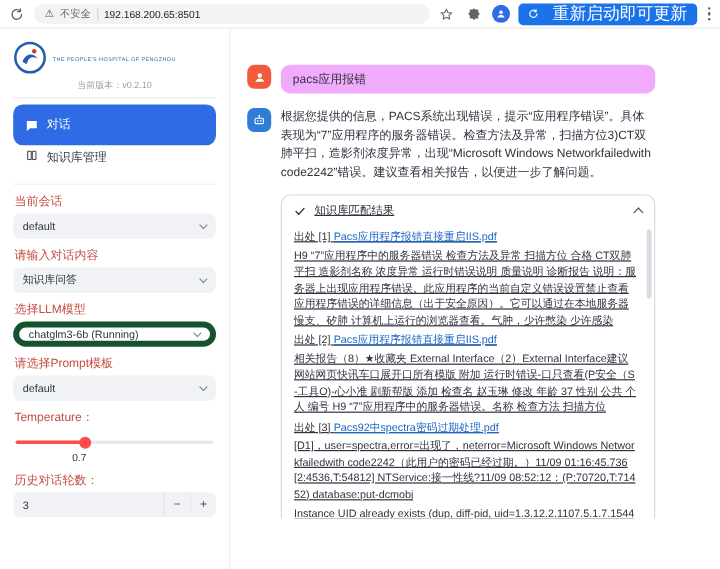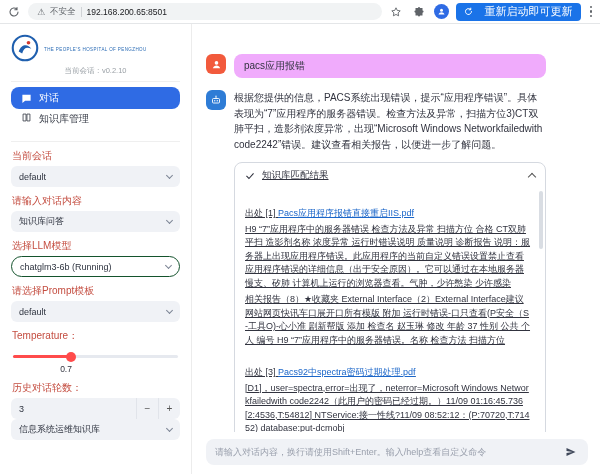--- a/index.html
+++ b/index.html
@@ -12,38 +12,38 @@
   .ic { display:block; }
   .chrome-btn { width:16px; height:16px; color:#5f6368; display:flex; align-items:center; justify-content:center; cursor:pointer; flex:none; }
   .addr { flex:1; max-width:398px; height:17px; background:#f1f3f4; border-radius:9px; display:flex; align-items:center; padding:0 9px; gap:5px; font-size:8.5px; color:#5f6368; }
   .addr .warn { font-size:9px; color:#5f6368; }
   .addr .sep { width:1px; height:10px; background:#d0d3d6; }
   .addr .url { color:#202124; }
   .chrome-right { margin-left:auto; display:flex; align-items:center; gap:7px; }
   .avatar-chrome { width:15px; height:15px; border-radius:50%; background:#2f6be4; color:#fff; display:flex; align-items:center; justify-content:center; flex:none; }
   .dots { display:flex; flex-direction:column; gap:2px; padding:2px; cursor:pointer; }
   .dots i { width:2.5px; height:2.5px; border-radius:50%; background:#5f6368; }
-  .update-btn { height:18px; background:#1a73e8; color:#fff; border:none; border-radius:4px; font-size:11px; display:flex; align-items:center; gap:12px; padding:0 8px; cursor:pointer; font-family:inherit; flex:none; }
+  .update-btn { height:18px; background:#1a73e8; color:#fff; border:none; border-radius:4px; font-size:14px; display:flex; align-items:center; gap:12px; padding:0 8px; cursor:pointer; font-family:inherit; flex:none; }
 
   
   .app { display:flex; height:450px; }
   .sidebar { width:192px; flex:none; background:#fff; border-right:1px solid #ececec; padding:8px 11px 0; overflow:hidden; position:relative; }
   .main { flex:1; position:relative; background:#fff; }
 
   
   .logo-row { display:flex; align-items:center; gap:5px; margin-top:2px; }
   .logo-name { color:#1f5fae; font-weight:bold; font-size:13px; letter-spacing:1px; white-space:nowrap; }
   .logo-en { color:#2a6bb5; font-size:4.5px; letter-spacing:.4px; margin-top:2px; white-space:nowrap; }
   .version { font-size:7.5px; color:#9aa0a6; text-align:center; margin:4px 0 5px; }
   .hr { border-top:1px solid #efefef; margin:5px 0; }
-  .nav-dialog { width:100%; height:22px; background:#2f6be4; color:#fff; border:none; border-radius:8px; display:flex; align-items:center; gap:7px; padding:0 10px; font-size:10px; cursor:pointer; font-family:inherit; }
+  .nav-dialog { width:100%; height:34px; background:#2f6be4; color:#fff; border:none; border-radius:8px; display:flex; align-items:center; gap:7px; padding:0 10px; font-size:10px; cursor:pointer; font-family:inherit; }
   .nav-kb { height:24px; display:flex; align-items:flex-start; gap:7px; padding:0 10px; font-size:10px; color:#3a3f4a; cursor:pointer; margin-top:3px; }
   .f-label { font-size:10px; color:#c44d40; margin:7px 1px 3px; }
   .sel { height:21px; background:#f0f2f6; border-radius:6px; display:flex; align-items:center; justify-content:space-between; padding:0 8px; font-size:9px; color:#2f3440; cursor:pointer; }
-  .sel.outline { background:#fff; border:1px solid #14532d; border-radius:11px; }
+  .sel.outline { background:#fff; border:5px solid #14532d; border-radius:11px; }
   .chev { width:5px; height:5px; border-right:1.3px solid #7c8494; border-bottom:1.3px solid #7c8494; transform:rotate(45deg); margin-top:-2px; flex:none; }
   .slider { position:relative; height:10px; margin:8px 2px 0; cursor:pointer; }
   .slider .track { position:absolute; top:4px; left:0; right:0; height:3px; background:#e6e9ef; border-radius:2px; }
   .slider .fill { position:absolute; top:4px; left:0; width:35%; height:3px; background:#ff4b4b; border-radius:2px; }
   .slider .thumb { position:absolute; top:0.5px; left:calc(35% - 5px); width:10px; height:10px; border-radius:50%; background:#ff4b4b; }
   .slider-val { font-size:8.5px; color:#31333f; margin:3px 0 0 calc(35% - 10px); }
   .stepper { display:flex; height:21px; margin-top:1px; }
   .stepper .val { flex:1; background:#f0f2f6; border-radius:6px 0 0 6px; display:flex; align-items:center; padding:0 8px; font-size:9px; color:#2f3440; }
   .stepper .btn { width:22px; background:#f0f2f6; border-left:1px solid #e1e4ea; display:flex; align-items:center; justify-content:center; font-size:10px; color:#555; cursor:pointer; }
   .stepper .btn.plus { border-radius:0 6px 6px 0; }
@@ -55,21 +55,21 @@
   .avatar { width:20px; height:20px; border-radius:6px; flex:none; display:flex; align-items:center; justify-content:center; color:#fff; }
   .avatar.user { background:#f25a3c; }
   .avatar.bot { background:#2e7cd6; }
   .bubble-user { flex:1; background:#f0abfc; border-radius:8px; padding:5px 10px; font-size:10px; color:#31333f; }
   .bot-body { flex:1; min-width:0; }
   .bot-text { font-size:10px; line-height:1.55; color:#31333f; }
   .expander { border:1px solid #d5d9e0; border-radius:8px; margin-top:10px; position:relative; overflow:hidden;text-decoration:underline; }
   .exp-head { display:flex; align-items:center; gap:7px; padding:6px 10px; font-size:9.5px; color:#31333f; cursor:pointer; }
   .exp-chevron { margin-left:auto; width:6px; height:6px; border-left:1.4px solid #555; border-top:1.4px solid #555; transform:rotate(45deg); margin-top:3px; }
   .exp-body { padding:0 14px 8px 10px; font-size:9px; line-height:1.5; color:#31333f; }
-  .src-line { margin:19px 0 2px; font-size:9px; color:#31333f; }
+  .src-line { margin:3px 0 2px; font-size:9px; color:#31333f; }
   .src-line a { color:#1b66c9; text-decoration:underline; cursor:pointer; }
   .src-body { margin-bottom:3px; word-break:break-all; }
   .exp-scrollbar { position:absolute; right:2px; top:28px; width:4px; height:58px; border-radius:2px; background:#d9dde3; cursor:pointer; }
 
   .chat-input { position:absolute; left:14px; right:12px; bottom:9px; height:26px; background:#f0f2f6; border-radius:8px; display:flex; align-items:center; padding:0 9px; gap:6px; }
   .chat-input input { flex:1; border:none; outline:none; background:transparent; font-size:9px; color:#31333f; font-family:inherit; }
   .chat-input input::placeholder { color:#9aa0ad; }
   .send-btn { width:16px; height:16px; border:none; background:transparent; color:#40485a; display:flex; align-items:center; justify-content:center; cursor:pointer; padding:0; flex:none; }
 </style>
 </head>
@@ -127,21 +127,21 @@
       <div class="logo-row">
         <svg width="28" height="28" viewBox="0 0 40 40">
           <circle cx="20" cy="20" r="17.5" fill="none" stroke="#1f5fae" stroke-width="3"></circle>
           <path d="M11 25c4-11 13-11 18-4-7-3-11-1-13 7z" fill="#1f5fae"></path>
           <circle cx="25" cy="12.5" r="2.6" fill="#d33b2f"></circle>
         </svg>
         <div>
           <div class="logo-en">THE PEOPLE'S HOSPITAL OF PENGZHOU</div>
         </div>
       </div>
-      <div class="version">当前会话：v0.2.10</div>
+      <div class="version">当前版本：v0.2.10</div>
 
       <div class="hr"></div>
 
       <button class="nav-dialog">
         <svg class="ic" width="11" height="11" viewBox="0 0 24 24">
             <path d="M3 4h18v13H9l-6 5z" fill="currentColor"></path>
           </svg>
         <span>对话</span>
       </button>
       <div class="nav-kb">
@@ -186,24 +186,20 @@
       <div class="slider-val">0.7</div>
 
       <div class="f-label">历史对话轮数：</div>
       <div class="stepper">
         <div class="val">3</div>
         <div class="btn">−</div>
         <div class="btn plus">+</div>
       </div>
 
 
-      <div class="sel">
-        <span>信息系统运维知识库</span>
-        <span class="chev"></span>
-      </div>
 
     </aside>
 
     <main class="main">
       <div class="chat-scroll">
 
         <div class="msg">
           <span class="avatar user">
             <svg class="ic" width="11" height="11" viewBox="0 0 24 24">
                 <circle cx="12" cy="8.5" r="4" fill="currentColor"></circle>
@@ -235,41 +231,37 @@
                 <span class="exp-chevron"></span>
               </div>
               <div class="exp-body">
 
                 <div class="src-line">
                   <span>出处 [1]</span>
                   <a>Pacs应用程序报错直接重启IIS.pdf</a>
                 </div>
                 <div class="src-body">H9 “7”应用程序中的服务器错误 检查方法及异常 扫描方位 合格 CT双肺平扫 造影剂名称 浓度异常 运行时错误说明 质量说明 诊断报告 说明：服务器上出现应用程序错误。此应用程序的当前自定义错误设置禁止查看应用程序错误的详细信息（出于安全原因）。它可以通过在本地服务器 慢支、矽肺 计算机上运行的浏览器查看。气肿，少许憋染 少许感染</div>
 
+                <div class="src-line">
+                  <span>出处 [2]</span>
+                  <a>Pacs应用程序报错直接重启IIS.pdf</a>
+                </div>
                 <div class="src-body">相关报告（8）★收藏夹 External Interface（2）External Interface建议网站网页快讯车口展开口所有模版 附加 运行时错误-口只查看(P安全（S-工具O)-心小准 剧新帮版 添加 检查名 赵玉琳 修改 年龄 37 性别 公共 个人 编号 H9 “7”应用程序中的服务器错误。名称 检查方法 扫描方位</div>
 
                 <div class="src-line">
                   <span>出处 [3]</span>
                   <a>Pacs92中spectra密码过期处理.pdf</a>
                 </div>
                 <div class="src-body">[D1]，user=spectra,error=出现了，neterror=Microsoft Windows Networkfailedwith code2242（此用户的密码已经过期。）11/09 01:16:45.736 [2:4536,T:54812] NTService:接一性线?11/09 08:52:12：(P:70720,T:71452) database:put-dcmobj</div>
                 <div class="src-body">Instance UID already exists (dup, diff-pid, uid=1.3.12.2.1107.5.1.7.154417.30000023110902231145001.1,key=215506089,id(dcm)</div>
 
               </div>
               <div class="exp-scrollbar"></div>
             </div>
 
           </div>
         </div>
       </div>
 
-      <div class="chat-input">
-        <input type="text" placeholder="请输入对话内容，换行请使用Shift+Enter。输入/help查看自定义命令" style="">
-        <button class="send-btn">
-          <svg class="ic" width="12" height="12" viewBox="0 0 24 24">
-              <path d="M3 20l18-8L3 4v6l12 2-12 2z" fill="currentColor"></path>
-            </svg>
-        </button>
-      </div>
     </main>
 
   </div>
 </div>
 
 </body></html>

